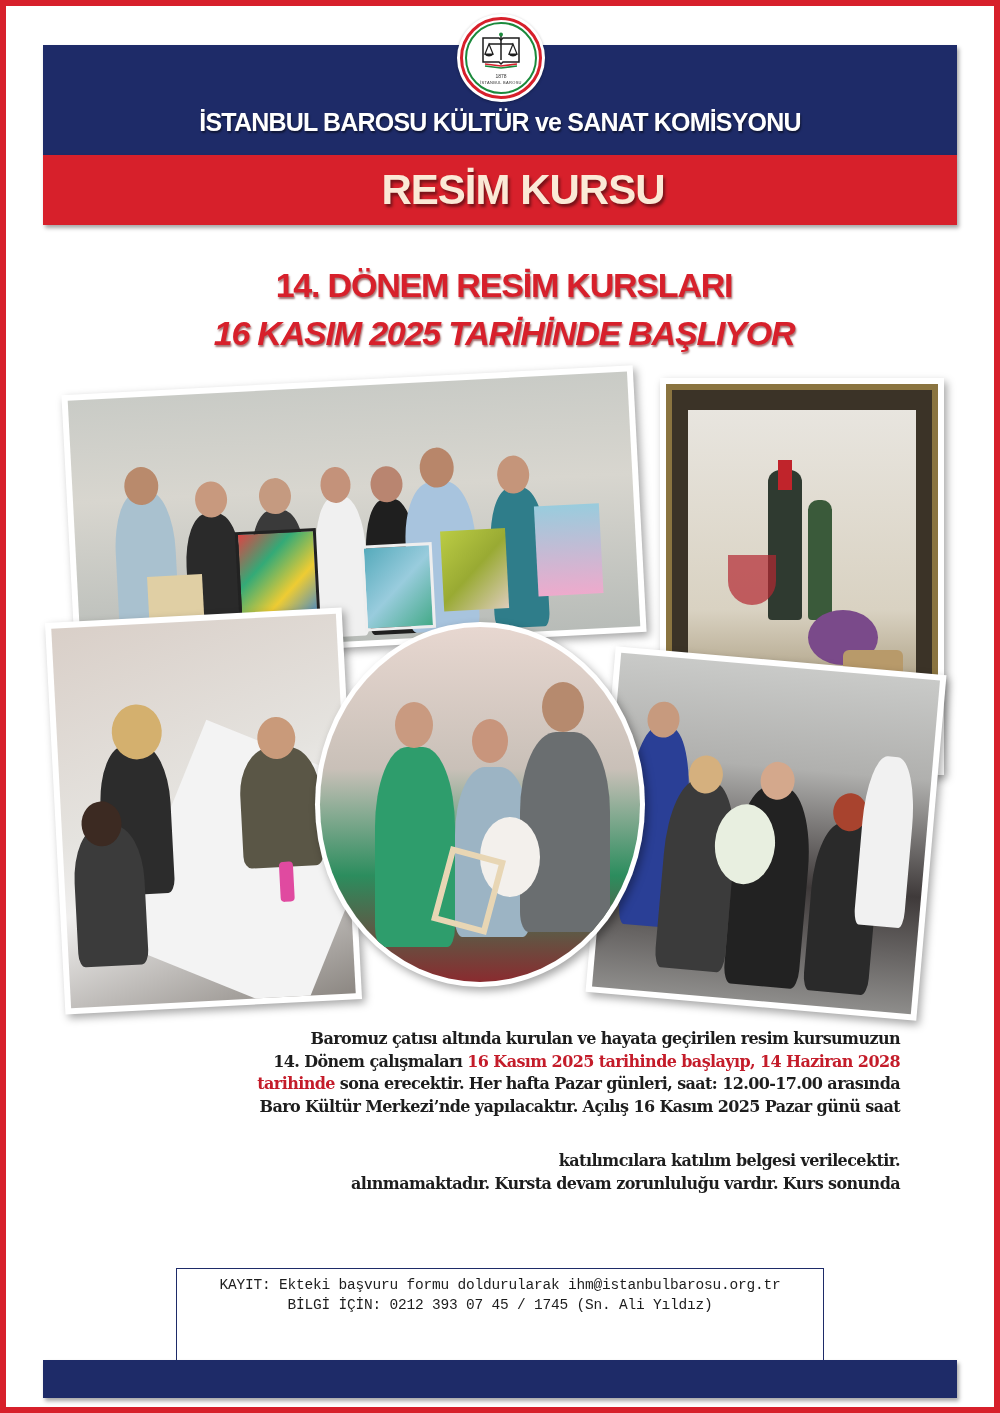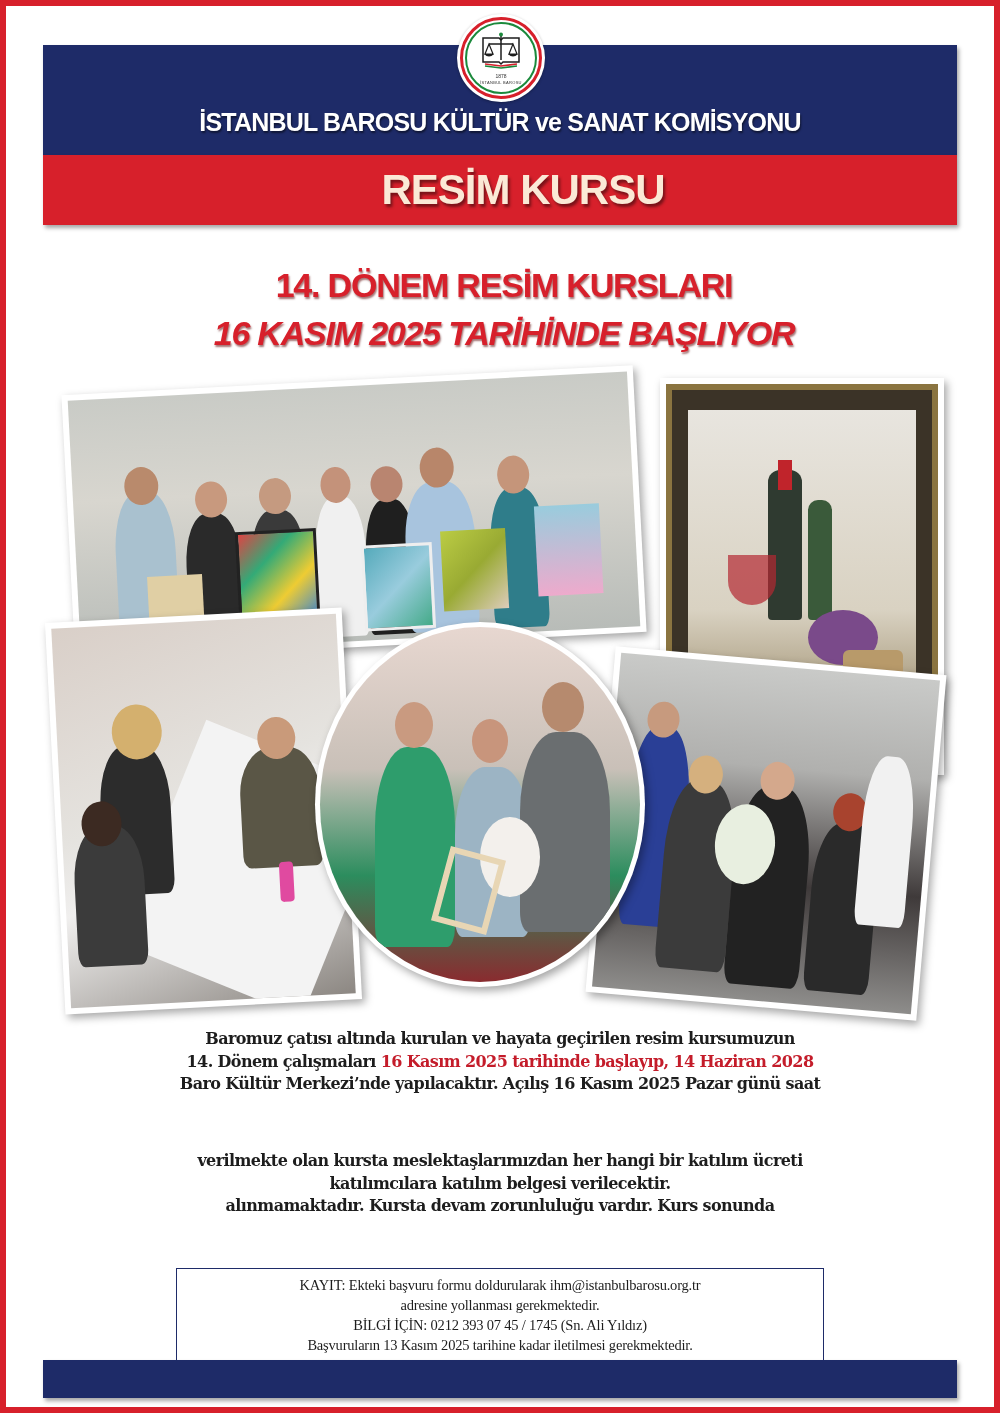--- a/index.html
+++ b/index.html
@@ -28,26 +28,26 @@
   .p2 .canvas { position:absolute; left:16px; top:20px; right:16px; bottom:20px; background:linear-gradient(180deg,#e8e5df 0%,#d9d2c2 60%,#8c7a55 100%); }
   .p3 { left:55px; top:615px; width:285px; height:380px; transform:rotate(-3deg); }
   .p3 .img { background:linear-gradient(160deg,#d9cfc8 0%,#e5e3df 45%,#f0efee 60%,#8c8782 100%); }
   .p4 { left:315px; top:622px; width:320px; height:355px; border-radius:50%; padding:5px; }
   .p4 .img { border-radius:50%; background:linear-gradient(180deg,#e7d7d0 0%,#c9c0b8 40%,#2c8d5e 70%,#8a2b2f 100%); }
   .p5 { left:600px; top:660px; width:320px; height:335px; transform:rotate(5deg); }
   .p5 .img { background:linear-gradient(180deg,#c9cac8 0%,#b0b0ae 30%,#3f3a3a 65%,#8e8d8b 100%); }
   .fig { position:absolute; border-radius:40% 40% 10% 10%; }
   .head { position:absolute; border-radius:50%; }
 
-  .body-text { position:absolute; left:100px; width:800px; text-align:center; font-family:"DejaVu Serif", serif; font-weight:bold; font-size:16px; line-height:22.5px; color:#1d1d1d; letter-spacing:-0.6px; }
+  .body-text { position:absolute; left:100px; width:800px; text-align:right; font-family:"DejaVu Serif", serif; font-weight:bold; font-size:16px; line-height:22.5px; color:#1d1d1d; letter-spacing:-0.6px; }
   .bt1 { top:1028px; }
   .bt2 { top:1150px; }
   .red { color:#c41c2a; }
 
-  .info-box { position:absolute; left:176px; top:1268px; width:648px; height:95px; border:1px solid #1e2b68; border-bottom:none; box-sizing:border-box; text-align:center; font-family:Liberation Serif, serif; font-size:14.5px; line-height:20px; color:#1d1d1d; padding-top:6px; letter-spacing:-0.2px; }
+  .info-box { position:absolute; left:176px; top:1268px; width:648px; height:95px; border:1px solid #1e2b68; border-bottom:none; box-sizing:border-box; text-align:center; font-family:Liberation Mono, monospace; font-size:14.5px; line-height:20px; color:#1d1d1d; padding-top:6px; letter-spacing:-0.2px; }
   .band-bottom { position:absolute; left:43px; top:1360px; width:914px; height:38px; background:#1e2b68; box-shadow:2px 3px 4px rgba(0,0,0,.35); }
 </style>
 </head>
 <body>
 
 <div class="frame"></div>
 
 <div class="band-blue"></div>
 <div class="band-red"></div>
 
@@ -150,29 +150,27 @@
     <div class="fig" style="left:200px;top:105px;width:90px;height:200px;background:#6a6e70;"></div>
     <div class="head" style="left:222px;top:55px;width:42px;height:50px;background:#b68a6e;"></div>
     <div class="head" style="left:160px;top:190px;width:60px;height:80px;background:#f3f0ec;"></div>
     <div style="position:absolute;left:120px;top:225px;width:45px;height:65px;border:6px solid #e8d6b4;transform:rotate(15deg);"></div>
   </div>
 </div>
 
 <div class="body-text bt1">
   <div>Baromuz çatısı altında kurulan ve hayata geçirilen resim kursumuzun</div>
   <div><span>14. Dönem çalışmaları </span><span class="red">16 Kasım 2025 tarihinde başlayıp, 14 Haziran 2028</span></div>
+  <div><span class="red">tarihinde</span><span> sona erecektir.  Her hafta Pazar günleri, saat: 12.00-17.00 arasında</span></div>
   <div>Baro Kültür Merkezi’nde yapılacaktır. Açılış 16 Kasım 2025 Pazar günü saat</div>
 </div>
 
 <div class="body-text bt2">
-  <div>verilmekte olan kursta meslektaşlarımızdan her hangi bir katılım ücreti</div>
   <div>katılımcılara katılım belgesi verilecektir.</div>
   <div>alınmamaktadır. Kursta devam zorunluluğu vardır. Kurs sonunda</div>
 </div>
 
 <div class="info-box">
   <div>KAYIT: Ekteki başvuru formu doldurularak ihm@istanbulbarosu.org.tr</div>
-  <div>adresine yollanması gerekmektedir.</div>
   <div>BİLGİ İÇİN: 0212 393 07 45 / 1745 (Sn. Ali Yıldız)</div>
-  <div>Başvuruların 13 Kasım 2025 tarihine kadar iletilmesi gerekmektedir.</div>
 </div>
 
 <div class="band-bottom"></div>
 
 </body></html>

